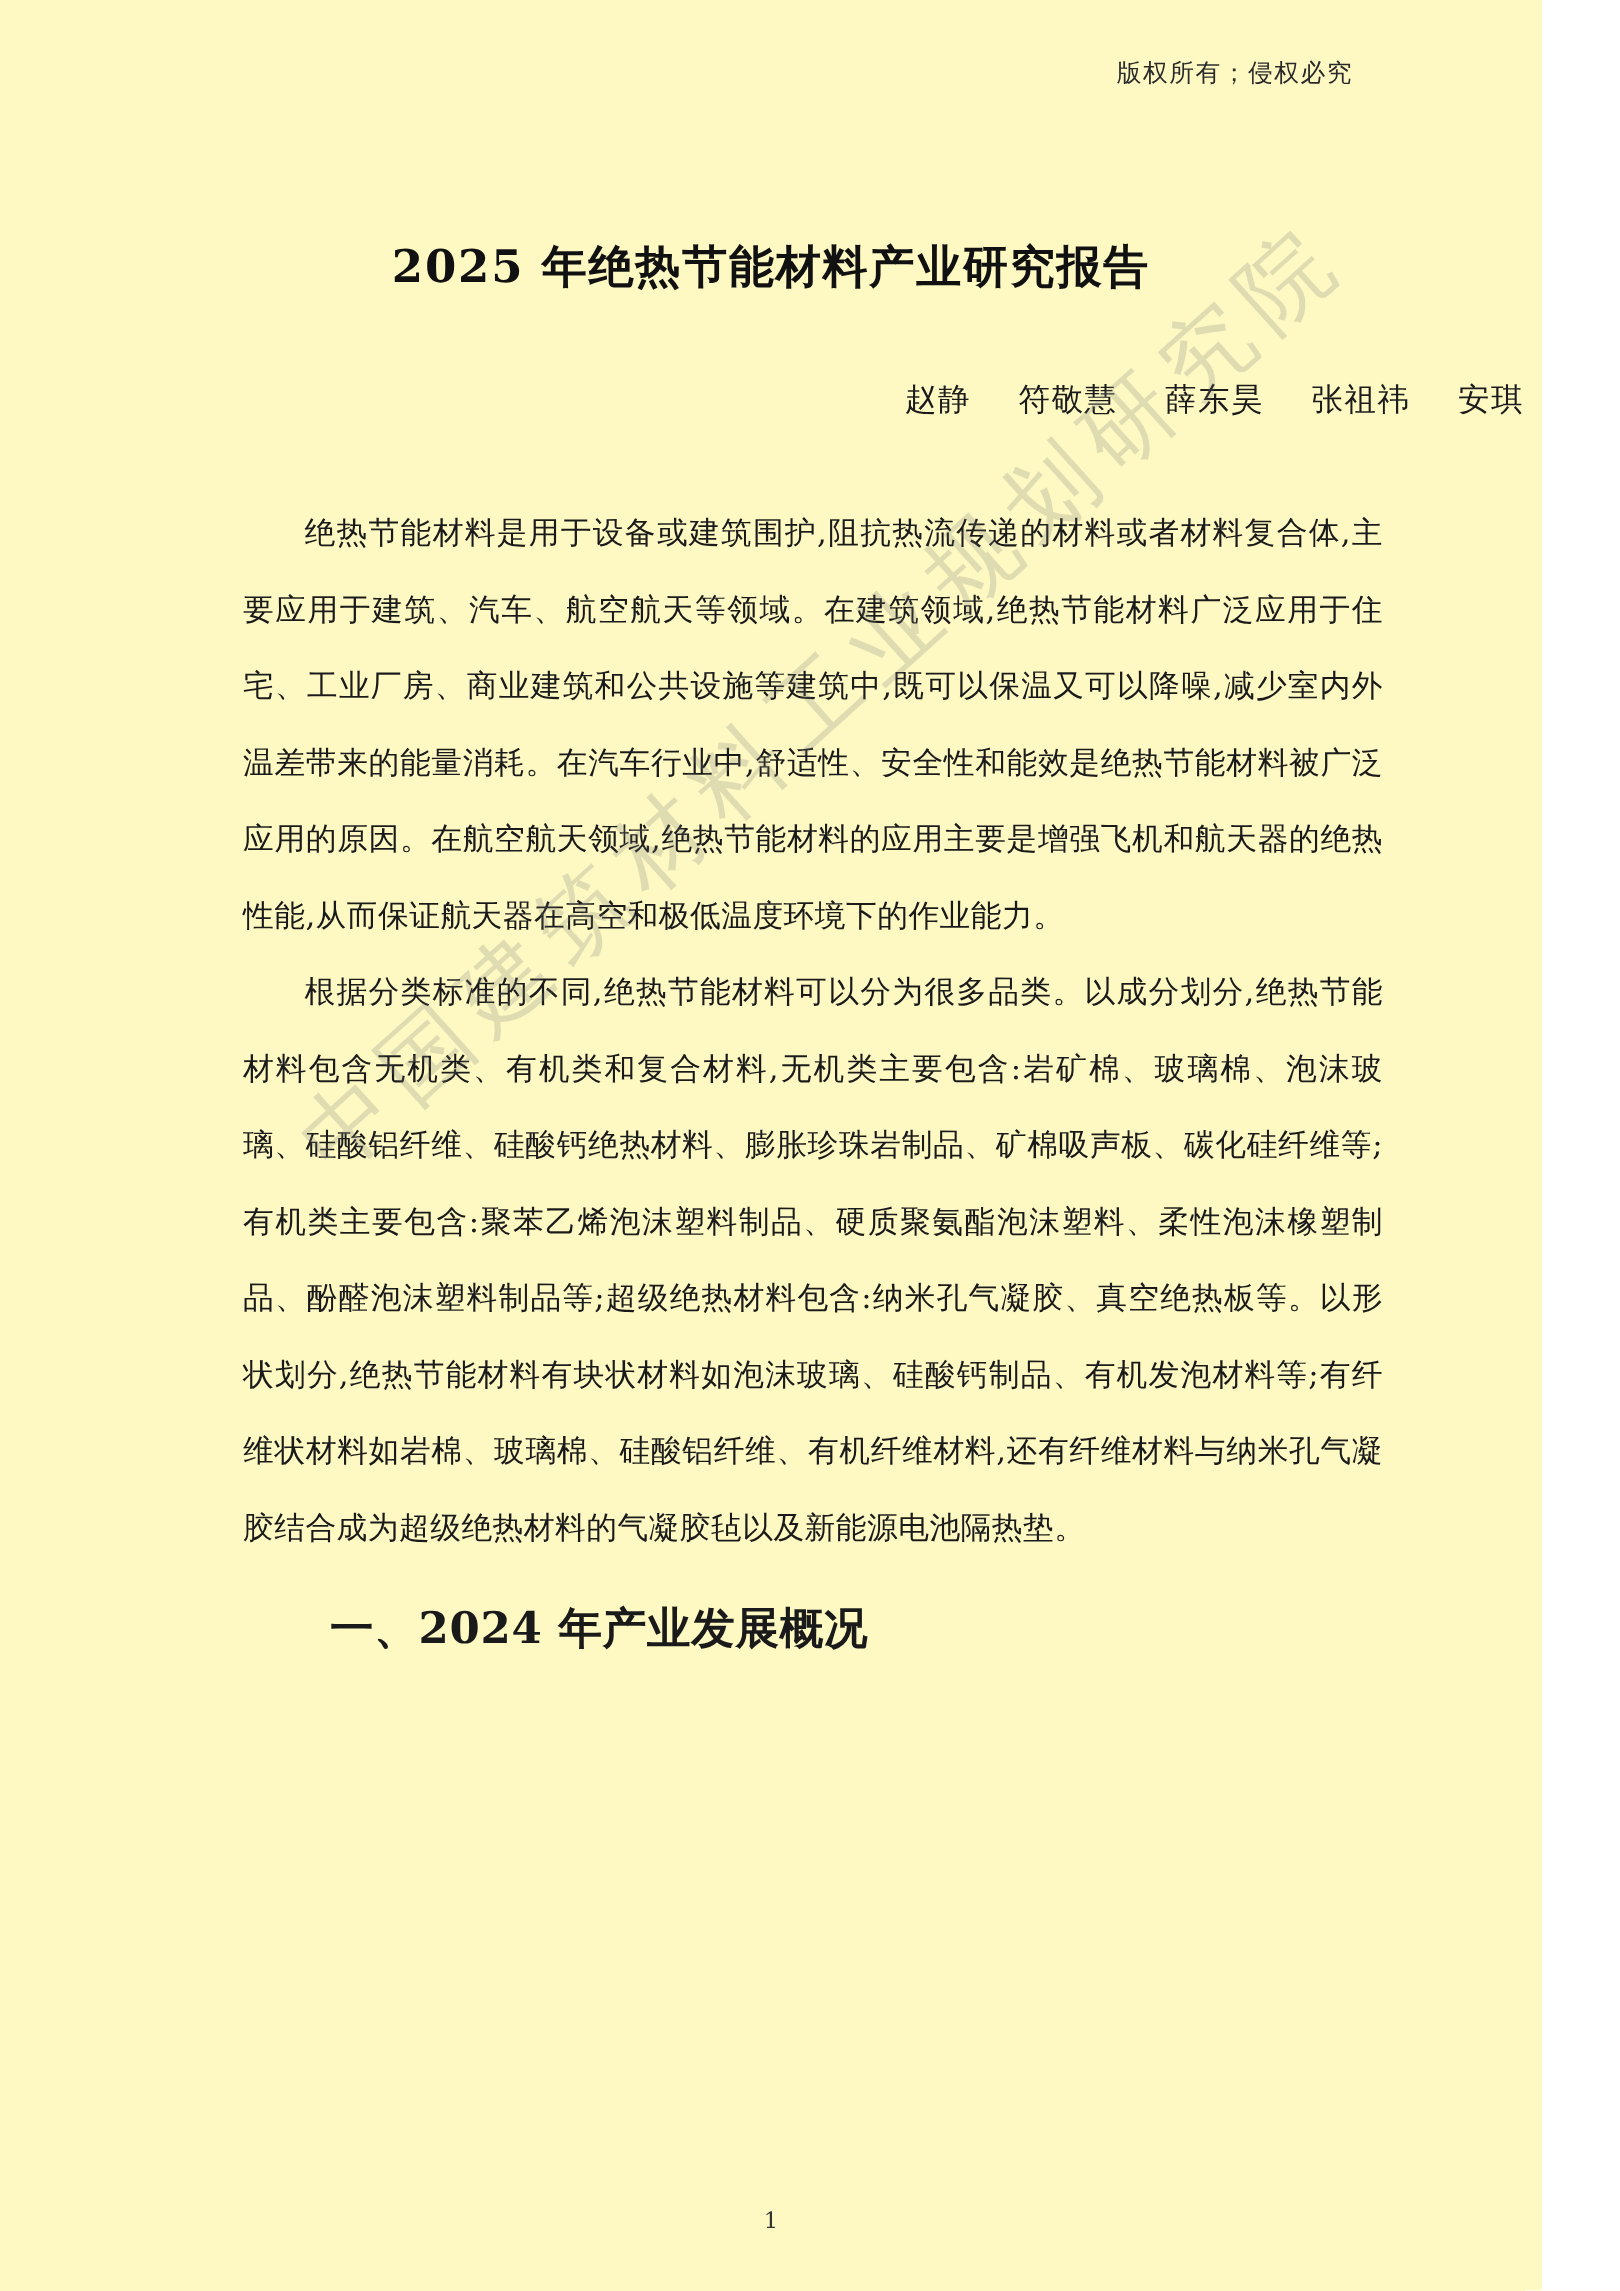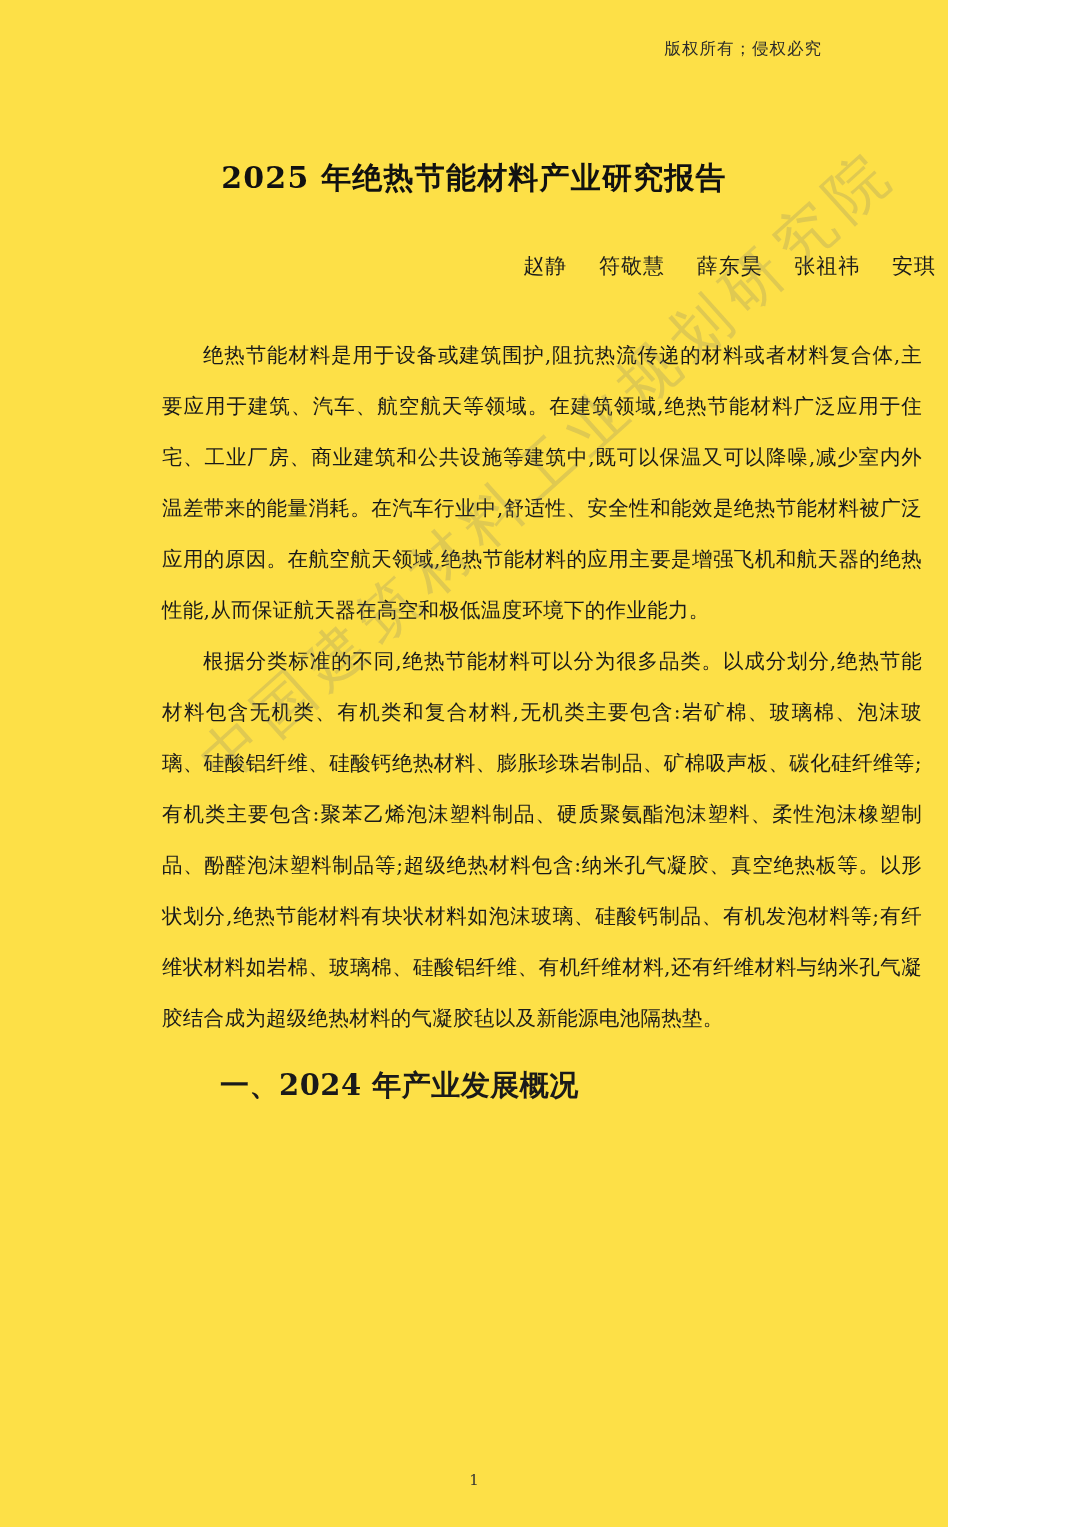--- a/index.html
+++ b/index.html
@@ -2,23 +2,23 @@
 <html><head>
 <meta charset="utf-8">
 <style>
   html, body {
     margin: 0;
     padding: 0;
     background: #ffffff;
   }
   .page {
     position: relative;
-    width: 948px;
+    width: 1028px;
     height: 1527px;
-    background: #fde047;
+    background: #fef9c3;
     overflow: hidden;
     font-family: "DejaVu Serif", "Liberation Serif", serif;
     color: #1a1a1a;
   }
   .header-right {
     position: absolute;
     top: 38px;
     right: 126px;
     font-size: 16.5px;
     letter-spacing: 1px;

